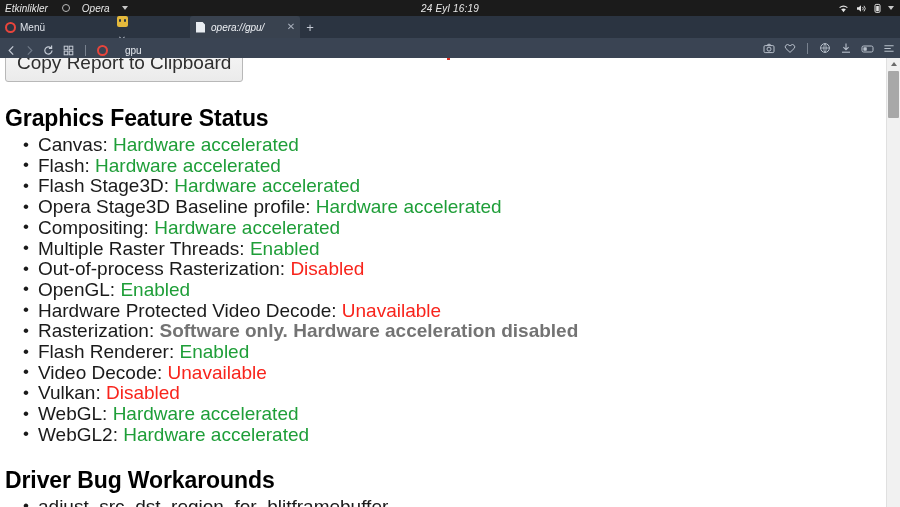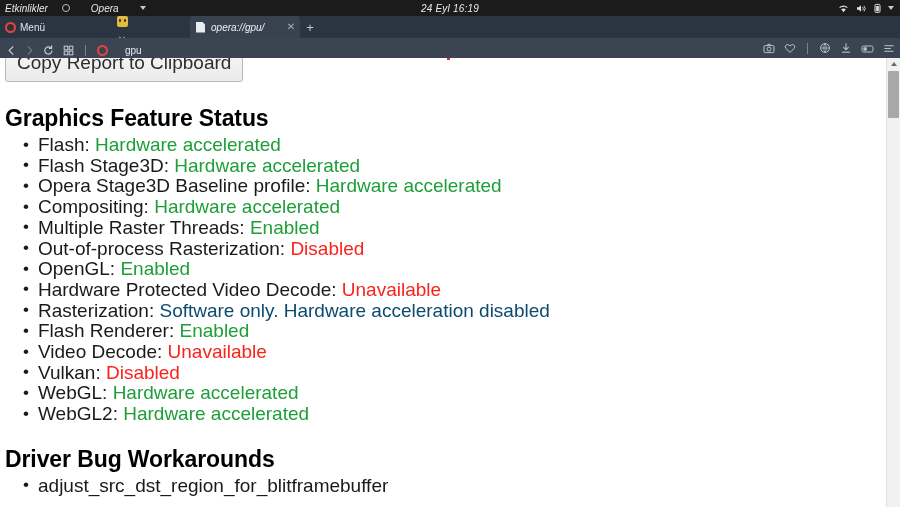--- a/index.html
+++ b/index.html
@@ -14,21 +14,21 @@
   
   .gnome-bar {
     position: absolute; top: 0; left: 0; width: 900px; height: 16px;
     background: #1b1b1b; color: #d6d6d6;
     display: flex; align-items: center;
     font-size: 10px;
     font-style: italic;
   }
   .gnome-left { display: flex; align-items: center; gap: 14px; padding-left: 5px; }
   .gnome-activities { color: #e8e8e8; font-size: 10px; }
-  .gnome-appmenu { display: flex; align-items: center; gap: 21px; color: #e8e8e8; font-size: 10px; }
+  .gnome-appmenu { display: flex; align-items: center; gap: 12px; color: #e8e8e8; font-size: 10px; }
   .opera-circle-gray {
     width: 8px; height: 8px; border-radius: 50%;
     border: 1.5px solid #b9b9b9; display: inline-block;
   }
   .caret-down {
     width: 0; height: 0;
     border-left: 3px solid transparent; border-right: 3px solid transparent;
     border-top: 4px solid #c8c8c8; display: inline-block;
   }
   .gnome-center {
@@ -172,21 +172,21 @@
     font-size: 19px; line-height: 20.2px; color: #1a1a1a;
     padding-left: 33px; margin: 0 0 0.5px 0;
     white-space: nowrap;
   }
   ul.featlist li::before {
     content: "•"; position: absolute; left: 18px; top: -0.5px;
     font-size: 17px; color: #1a1a1a;
   }
   .val-green { color: #1e9e38; }
   .val-red   { color: #f8241c; }
-  .val-amber { color: #0c4a6e; }
+  .val-amber { color: #737373; font-weight: bold; }
   .gap { height: 21px; }
   h2.section.second { margin-top: 0; }
 
   
   .scrollbar {
     position: absolute; right: 0; top: 58px;
     width: 14px; height: 449px; background: #f1f1f1;
     border-left: 1px solid #e0e0e0;
   }
   .sb-arrow-up {
@@ -366,20 +366,24 @@
     <div class="page">
 
       <div class="redmark"></div>
 
       <button class="copy-btn">Copy Report to Clipboard</button>
 
       <div class="content">
         <h2 class="section">Graphics Feature Status</h2>
         <ul class="featlist">
           <li>
+            <span>Canvas: </span>
+            <span class="val-green">Hardware accelerated</span>
+          </li>
+          <li>
             <span>Flash: </span>
             <span class="val-green">Hardware accelerated</span>
           </li>
           <li>
             <span>Flash Stage3D: </span>
             <span class="val-green">Hardware accelerated</span>
           </li>
           <li>
             <span>Opera Stage3D Baseline profile: </span>
             <span class="val-green">Hardware accelerated</span>

